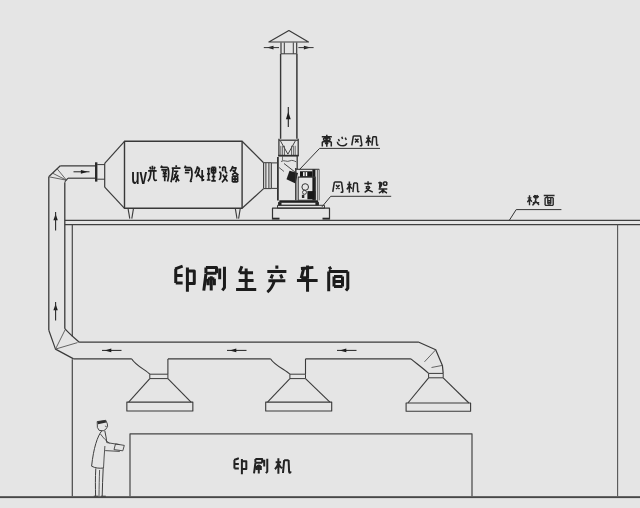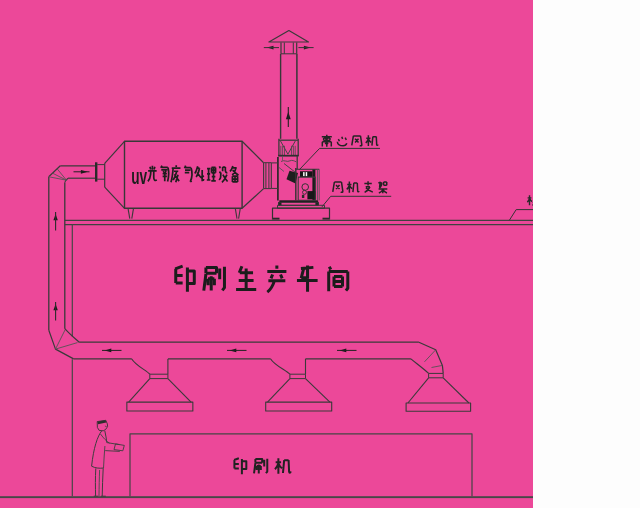--- a/index.html
+++ b/index.html
@@ -1,15 +1,15 @@
 <!DOCTYPE html>
 <html><head><meta charset="utf-8">
 <style>
 html,body{margin:0;padding:0;background:#fdfdfd;}
-#c{position:relative;width:533px;height:508px;background:#ec4899;overflow:hidden;}
+#c{position:relative;width:640px;height:508px;background:#e5e5e5;overflow:hidden;}
 </style></head>
 <body>
 <div id="c">
 <svg style="filter:blur(0.3px)" width="640" height="508" viewBox="0 0 640 508">
 <rect x="0" y="496.2" width="640" height="1.9" fill="#474747"></rect>
 <polygon points="266.9,47.6 273.5,45.8 273.5,49.4" fill="#222"></polygon>
 <polygon points="310.5,47.6 303.9,45.8 303.9,49.4" fill="#222"></polygon>
 <polygon points="288.3,111.8 285.9,119.3 290.7,119.3" fill="#1a1a1a"></polygon>
 <polygon points="289.5,170.8 298,173 295.5,183.5 286.5,179.3" fill="#1f1f1f"></polygon>
 <rect x="300" y="171.3" width="12.5" height="5.7" fill="#151515"></rect>

